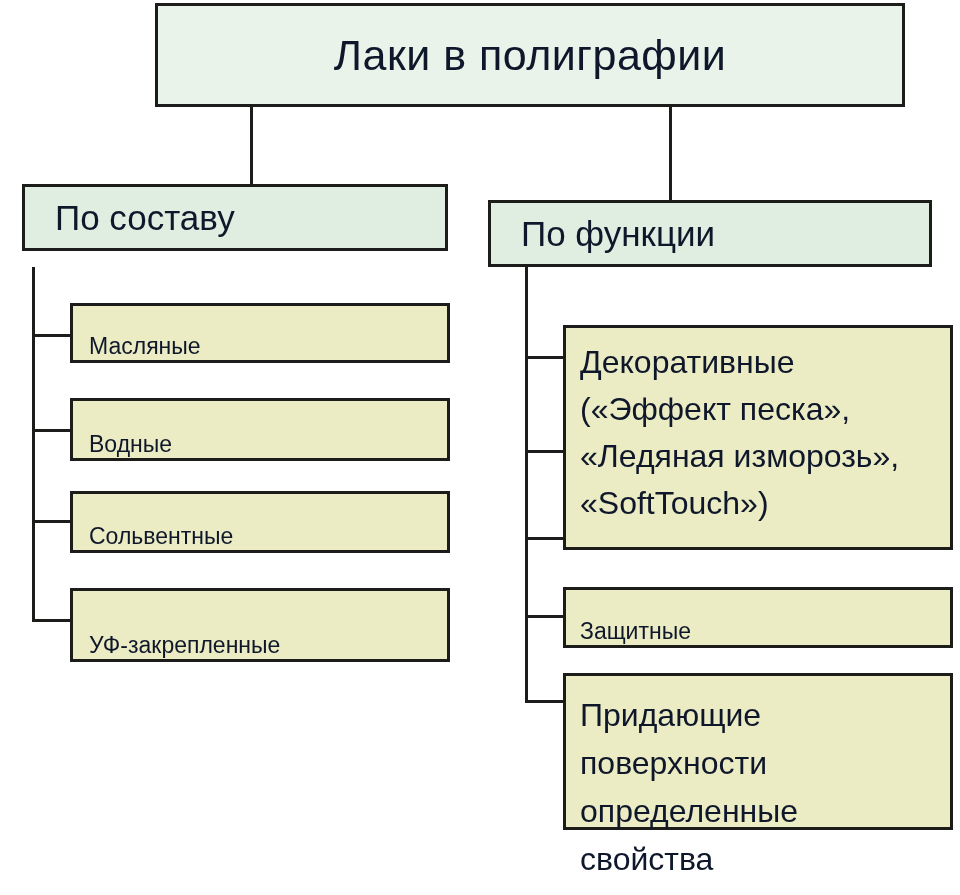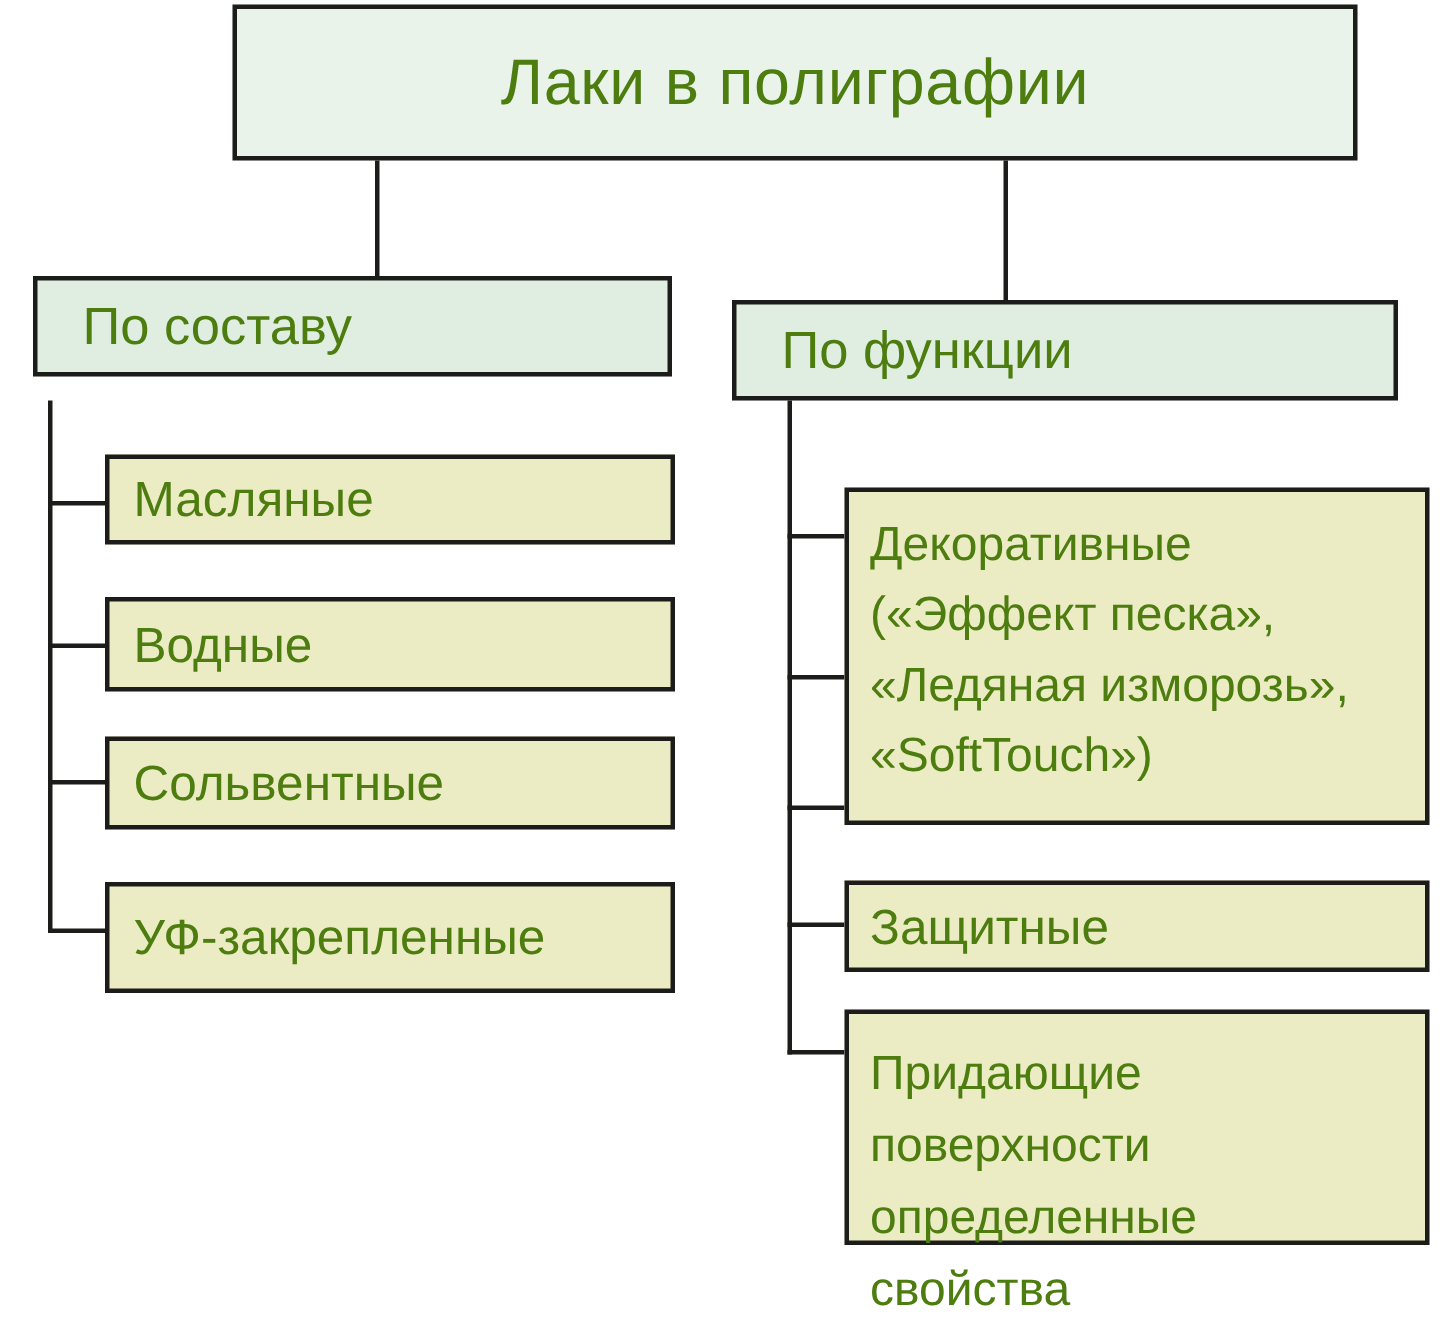--- a/index.html
+++ b/index.html
@@ -6,21 +6,21 @@
     margin: 0;
     padding: 0;
     background: #ffffff;
   }
   #canvas {
     position: relative;
     width: 960px;
     height: 895px;
     background: #ffffff;
     font-family: "Liberation Sans", "DejaVu Sans", sans-serif;
-    color: #4d7c0f;
+    color: #0f172a;
     overflow: hidden;
   }
   .box {
     position: absolute;
     box-sizing: border-box;
     border: 3px solid #1c1c1a;
     display: flex;
     align-items: center;
   }
   .node {
@@ -31,22 +31,23 @@
     justify-content: center;
     font-size: 43px;
     letter-spacing: 0.5px;
   }
   .node.category {
     font-size: 35px;
     padding-left: 30px;
   }
   .leaf {
     background: #ebebc4;
-    font-size: 33px;
+    font-size: 23px;
     padding-left: 16px;
+    align-items: flex-end;
   }
   .leaf.multiline {
     align-items: flex-start;
     font-size: 32px;
     line-height: 47px;
     padding: 11px 10px 0 14px;
     white-space: pre-line;
   }
   .leaf.multiline.props {
     line-height: 48px;

